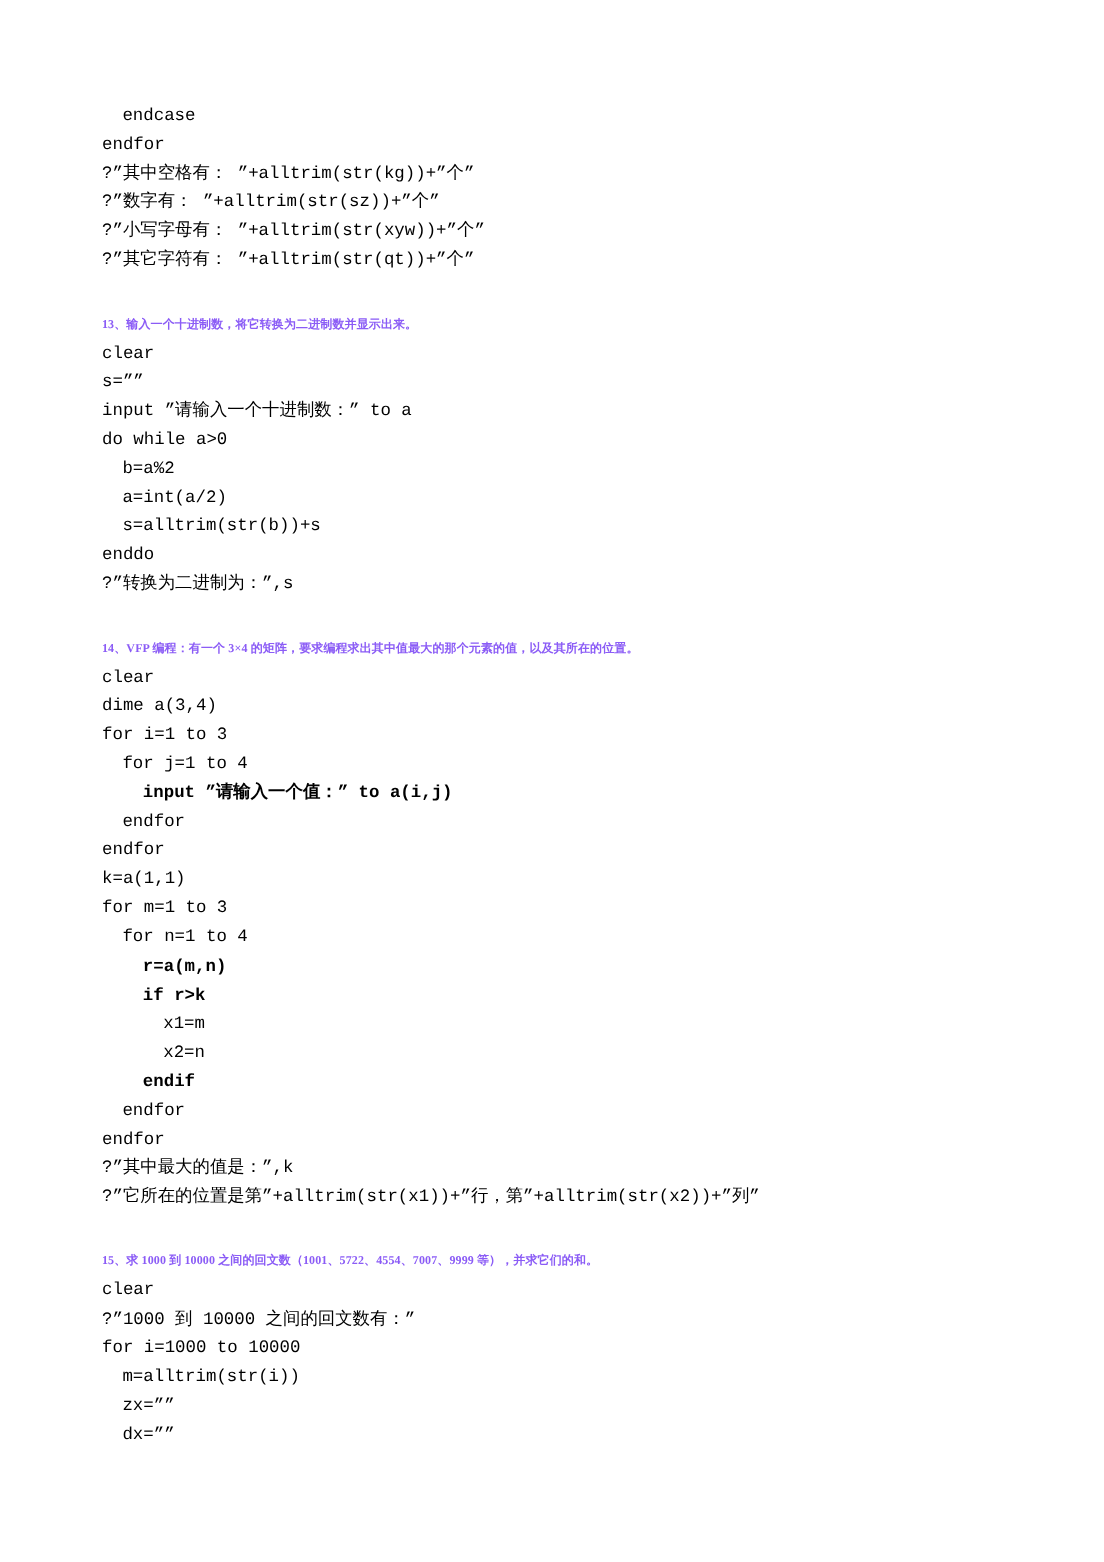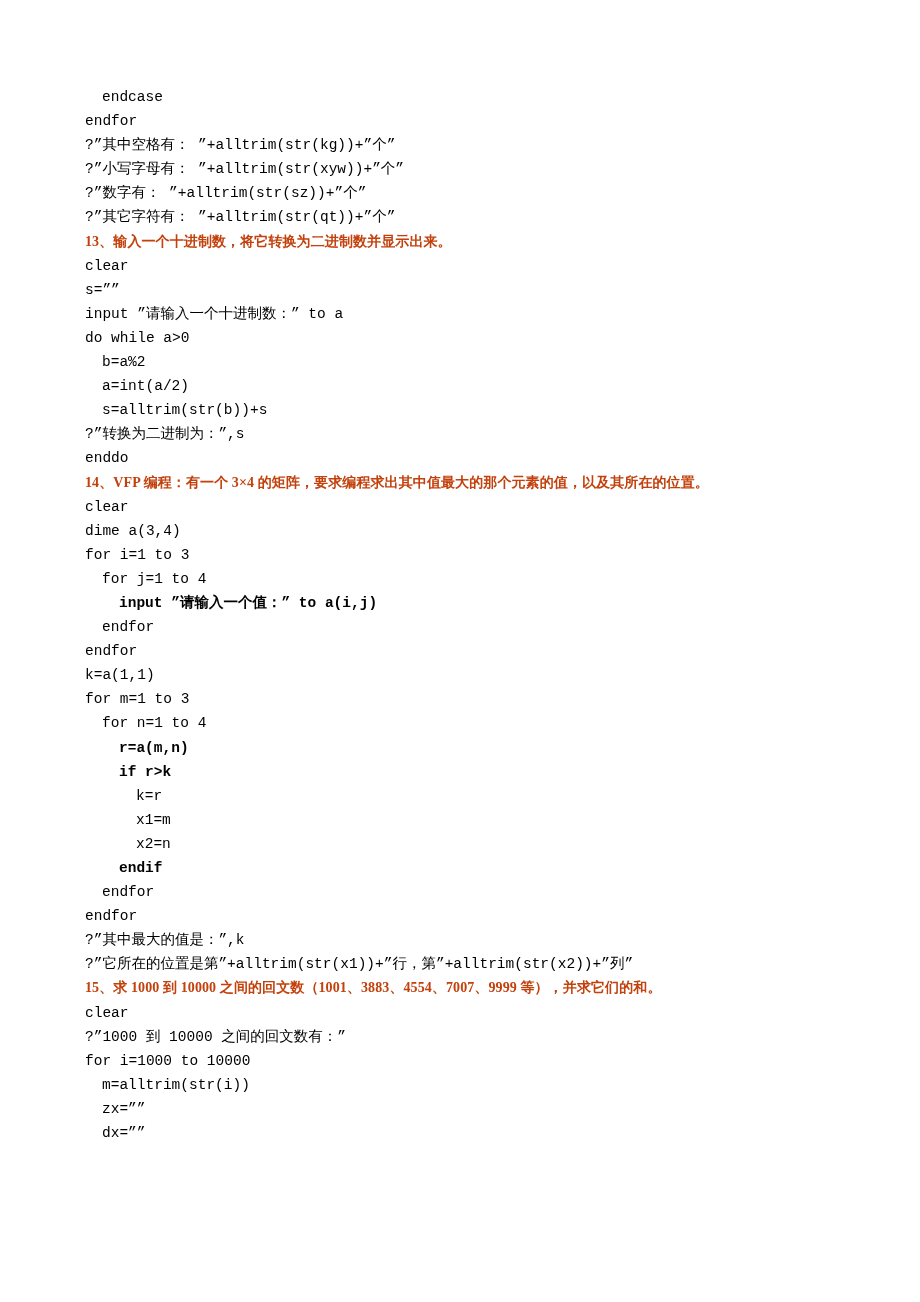--- a/index.html
+++ b/index.html
@@ -32,77 +32,77 @@
     line-height: 24.1px;
     height: 24.1px;
     white-space: pre;
     color: #000000;
     letter-spacing: 0px;
     font-weight: normal;
   }
   
   .q-heading {
     font-family: "Liberation Serif", "DejaVu Serif", serif;
-    font-size: 14px;
+    font-size: 10px;
     line-height: 24.1px;
     height: 24.1px;
     font-weight: bold;
     white-space: pre;
-    color: #c2410c;
+    color: #8b5cf6;
     letter-spacing: 0.1px;
+    margin-top: 29px;
   }
   
   .i0 { padding-left: 0px; }
   .i1 { padding-left: 17px; }
   .i2 { padding-left: 34px; font-weight: bold; }
   .i3 { padding-left: 51px; }
 </style>
 </head>
 <body>
 
 <div id="page">
   <div class="doc-body" id="doc-body">
       <div class="code-line i1">endcase</div>
       <div class="code-line i0">endfor</div>
       <div class="code-line i0">?”其中空格有： ”+alltrim(str(kg))+”个”</div>
+      <div class="code-line i0">?”数字有： ”+alltrim(str(sz))+”个”</div>
       <div class="code-line i0">?”小写字母有： ”+alltrim(str(xyw))+”个”</div>
-      <div class="code-line i0">?”数字有： ”+alltrim(str(sz))+”个”</div>
       <div class="code-line i0">?”其它字符有： ”+alltrim(str(qt))+”个”</div>
       <div class="q-heading i0">13、输入一个十进制数，将它转换为二进制数并显示出来。</div>
       <div class="code-line i0">clear</div>
       <div class="code-line i0">s=””</div>
       <div class="code-line i0">input ”请输入一个十进制数：” to a</div>
       <div class="code-line i0">do while a&gt;0</div>
       <div class="code-line i1">b=a%2</div>
       <div class="code-line i1">a=int(a/2)</div>
       <div class="code-line i1">s=alltrim(str(b))+s</div>
+      <div class="code-line i0">enddo</div>
       <div class="code-line i0">?”转换为二进制为：”,s</div>
-      <div class="code-line i0">enddo</div>
       <div class="q-heading i0">14、VFP 编程：有一个 3×4 的矩阵，要求编程求出其中值最大的那个元素的值，以及其所在的位置。</div>
       <div class="code-line i0">clear</div>
       <div class="code-line i0">dime a(3,4)</div>
       <div class="code-line i0">for i=1 to 3</div>
       <div class="code-line i1">for j=1 to 4</div>
       <div class="code-line i2">input ”请输入一个值：” to a(i,j)</div>
       <div class="code-line i1">endfor</div>
       <div class="code-line i0">endfor</div>
       <div class="code-line i0">k=a(1,1)</div>
       <div class="code-line i0">for m=1 to 3</div>
       <div class="code-line i1">for n=1 to 4</div>
       <div class="code-line i2">r=a(m,n)</div>
       <div class="code-line i2">if r&gt;k</div>
-      <div class="code-line i3">k=r</div>
       <div class="code-line i3">x1=m</div>
       <div class="code-line i3">x2=n</div>
       <div class="code-line i2">endif</div>
       <div class="code-line i1">endfor</div>
       <div class="code-line i0">endfor</div>
       <div class="code-line i0">?”其中最大的值是：”,k</div>
       <div class="code-line i0">?”它所在的位置是第”+alltrim(str(x1))+”行，第”+alltrim(str(x2))+”列”</div>
-      <div class="q-heading i0">15、求 1000 到 10000 之间的回文数（1001、3883、4554、7007、9999 等），并求它们的和。</div>
+      <div class="q-heading i0">15、求 1000 到 10000 之间的回文数（1001、5722、4554、7007、9999 等），并求它们的和。</div>
       <div class="code-line i0">clear</div>
       <div class="code-line i0">?”1000 到 10000 之间的回文数有：”</div>
       <div class="code-line i0">for i=1000 to 10000</div>
       <div class="code-line i1">m=alltrim(str(i))</div>
       <div class="code-line i1">zx=””</div>
       <div class="code-line i1">dx=””</div>
     </div>
 </div>
 
 </body></html>

